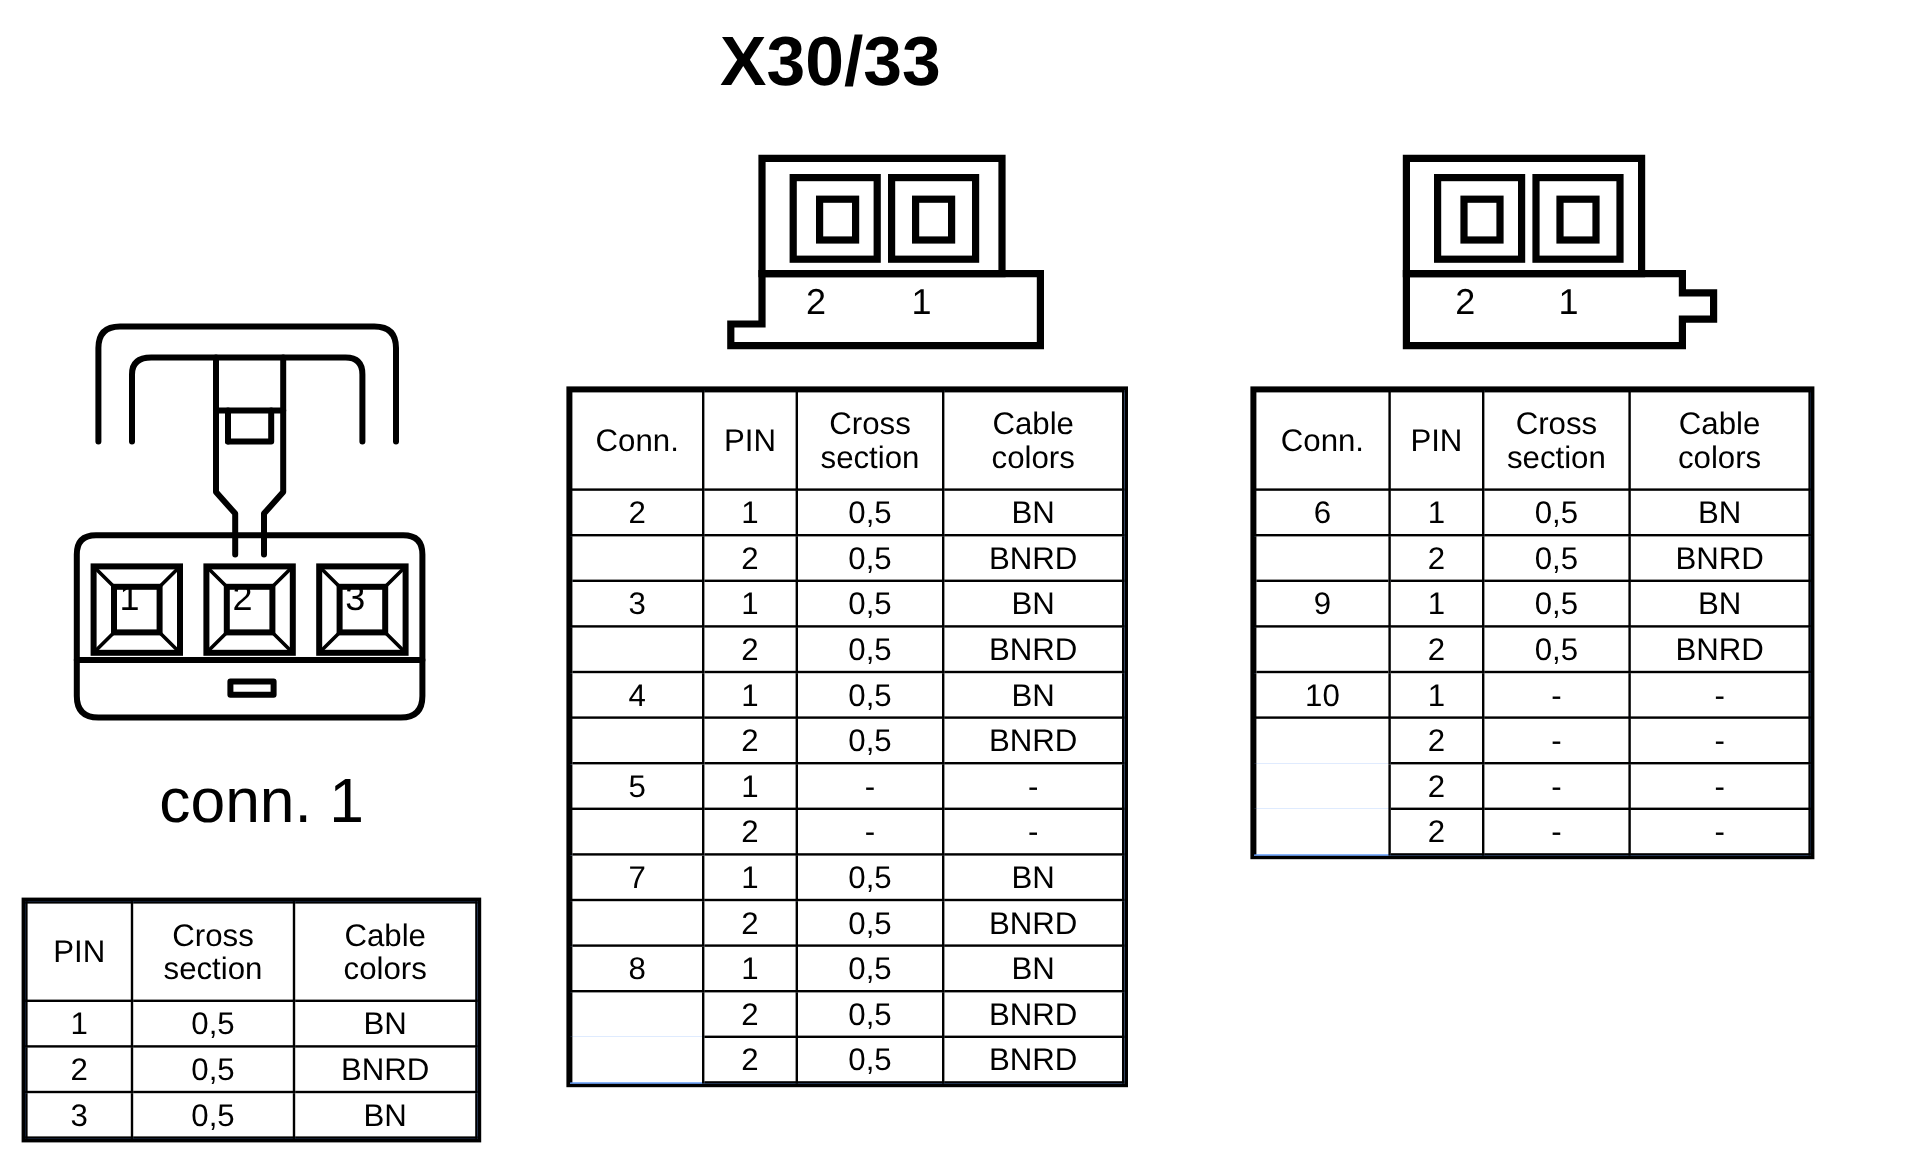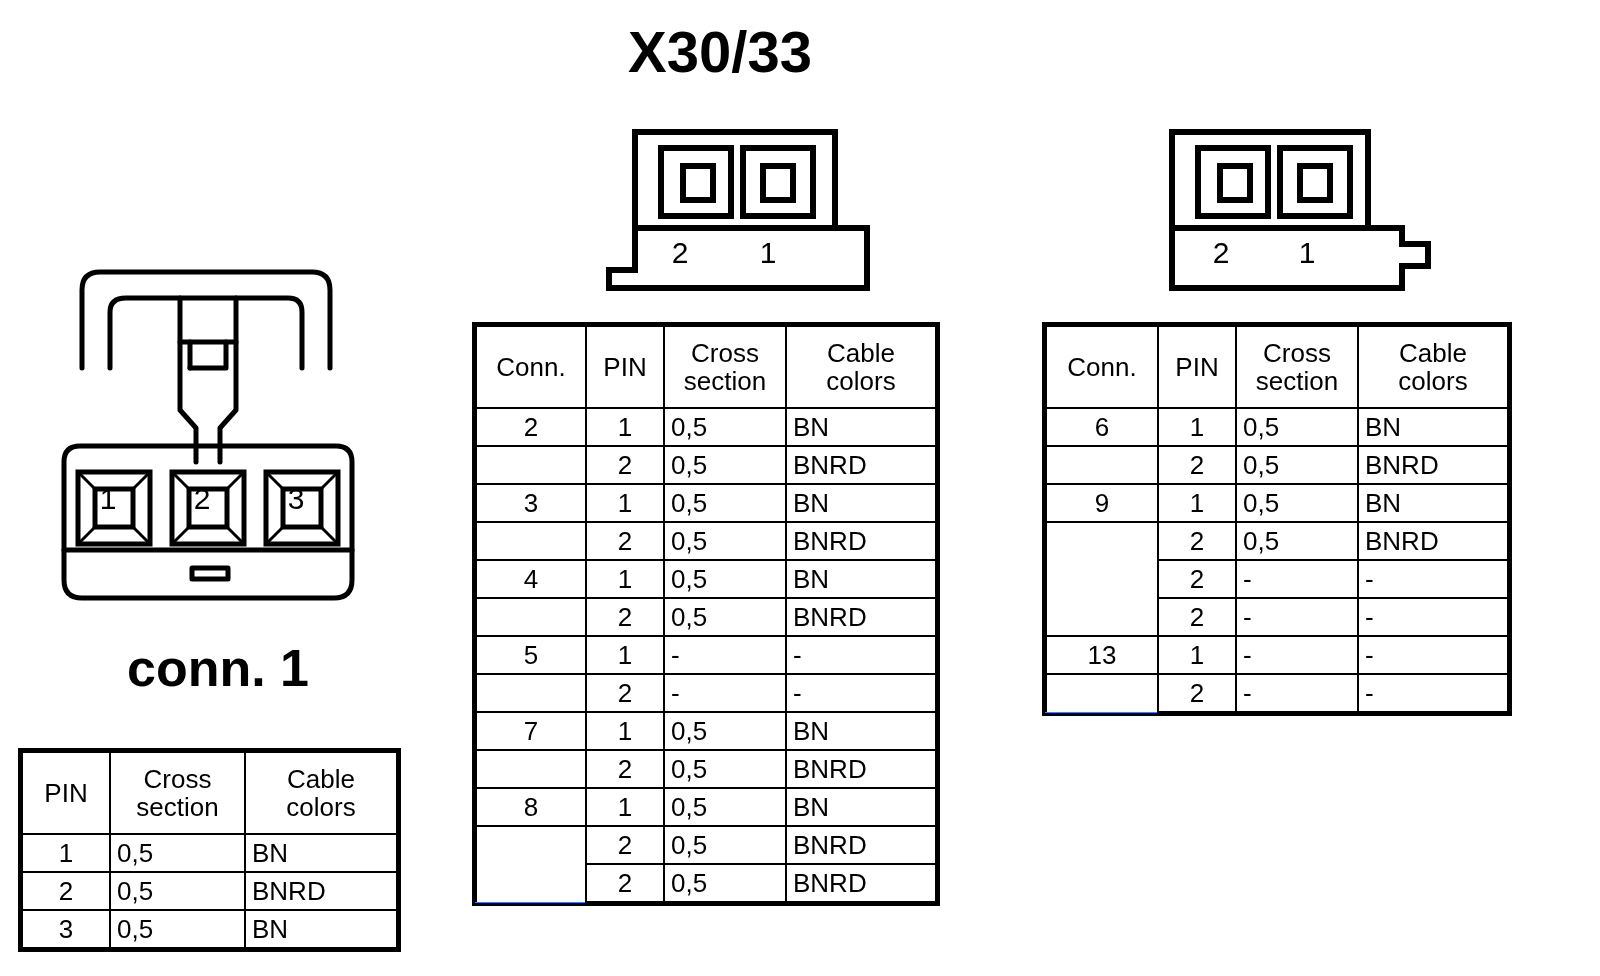--- a/index.html
+++ b/index.html
@@ -19,21 +19,20 @@
   
   #title {
     position: absolute;
     left: 0;
     top: 18px;
     width: 1480px;
     text-align: center;
     font-size: 58px;
     font-weight: bold;
     letter-spacing: 0px;
-    padding-left: 28px;
   }
   #title .t {
     display: inline-block;
     transform: translateX(-48px);
   }
 
   
   table.wiretable {
     border-collapse: collapse;
     background: #3b82f6;
@@ -52,21 +51,21 @@
   table.wiretable th {
     text-align: center;
     line-height: 1.08;
     font-weight: normal;
     height: 78px;
   }
   table.wiretable td.num {
     text-align: center;
   }
   table.wiretable td.val {
-    text-align: left;
+    text-align: center;
     margin-left: 28px;
   }
   table.wiretable td.blank {
     border-top: none;
     border-bottom: none;
   }
   table.wiretable tr.grpstart td.conncell {
     border-top: 2px solid #000;
   }
   
@@ -84,21 +83,21 @@
   }
 
   
   #conn1-caption {
     position: absolute;
     left: 18px;
     top: 638px;
     width: 400px;
     text-align: center;
     font-size: 52px;
-    font-weight: bold;
+    font-weight: normal;
   }
 </style>
 </head>
 <body>
 
 <div id="title">
   <span class="t">X30/33</span>
 </div>
 
 <svg class="conn-svg" style="left:50px; top:250px;" width="330" height="370" viewBox="0 0 330 370">
@@ -372,35 +371,35 @@
           <td class="num">1</td>
           <td class="val">0,5</td>
           <td class="val">BN</td>
         </tr>
         <tr>
           <td class="num conncell blank"></td>
           <td class="num">2</td>
           <td class="val">0,5</td>
           <td class="val">BNRD</td>
         </tr>
-        <tr>
-          <td class="num conncell blank"></td>
-          <td class="num">2</td>
-          <td class="val">-</td>
-          <td class="val">-</td>
-        </tr>
-        <tr>
-          <td class="num conncell blank"></td>
-          <td class="num">2</td>
-          <td class="val">-</td>
-          <td class="val">-</td>
-        </tr>
-        <tr class="grpstart">
-          <td class="num conncell">13</td>
-          <td class="num">1</td>
+        <tr class="grpstart">
+          <td class="num conncell">10</td>
+          <td class="num">1</td>
+          <td class="val">-</td>
+          <td class="val">-</td>
+        </tr>
+        <tr>
+          <td class="num conncell blank"></td>
+          <td class="num">2</td>
+          <td class="val">-</td>
+          <td class="val">-</td>
+        </tr>
+        <tr>
+          <td class="num conncell blank"></td>
+          <td class="num">2</td>
           <td class="val">-</td>
           <td class="val">-</td>
         </tr>
         <tr>
           <td class="num conncell blank"></td>
           <td class="num">2</td>
           <td class="val">-</td>
           <td class="val">-</td>
         </tr>
       </tbody>

